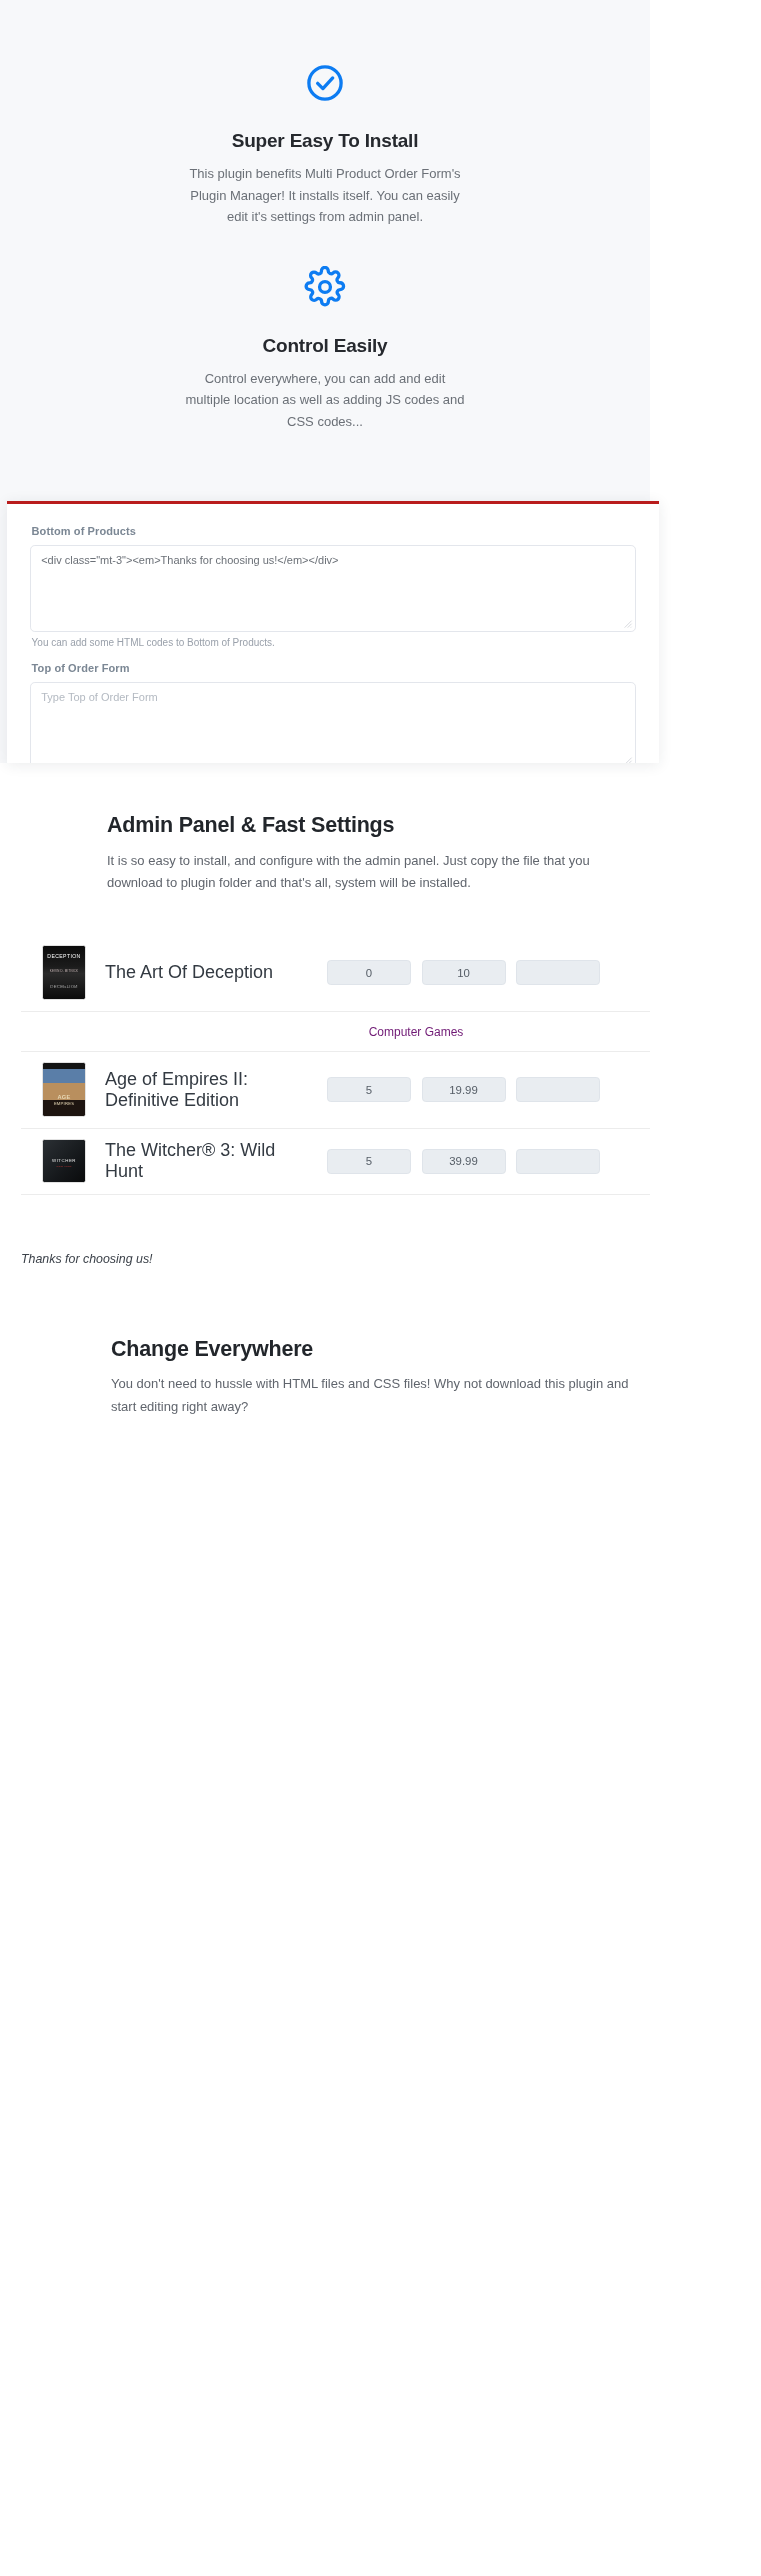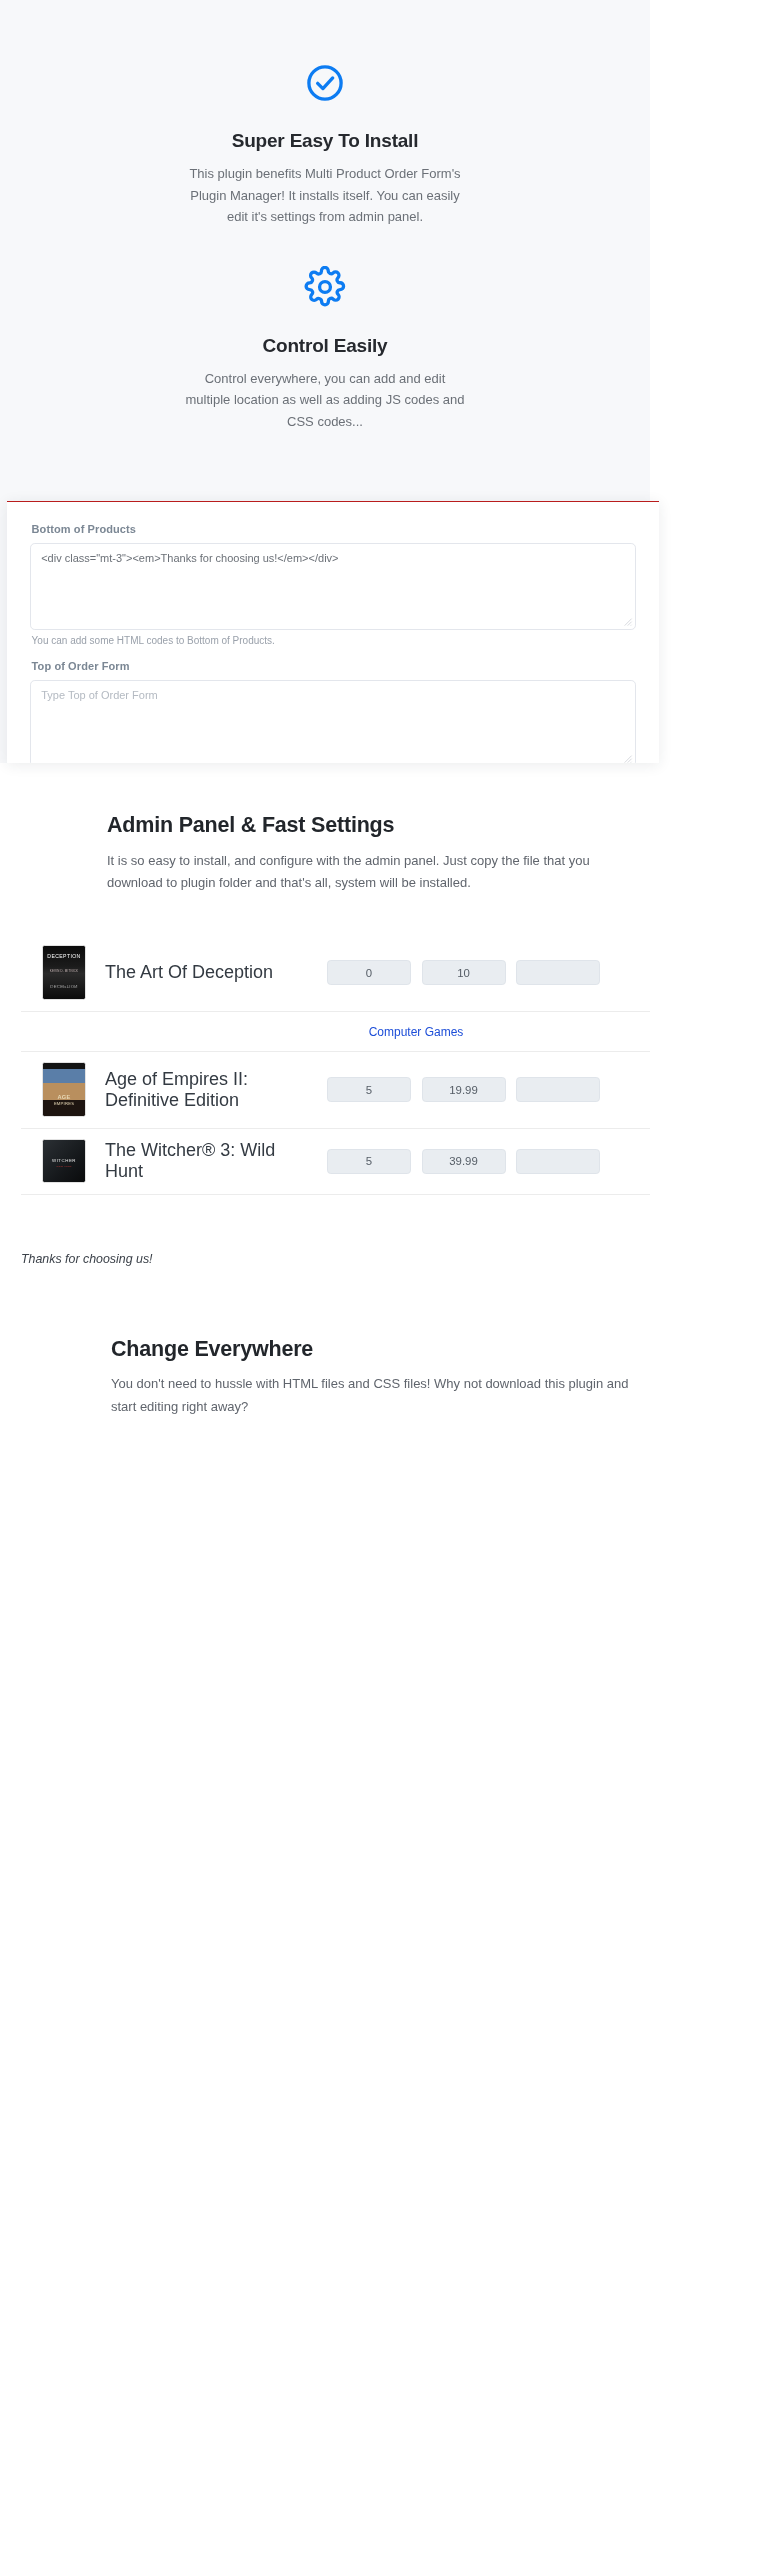--- a/index.html
+++ b/index.html
@@ -56,21 +56,21 @@
   .shot-wrap {
     position: relative;
     background: #f7f8fa;
     padding-bottom: 0;
   }
   .shot-card {
     position: relative;
     margin-left: 6.7px;
     width: 652px;
     background: #ffffff;
-    border-top: 1px solid #b91c1c;
+    border-top: 3px solid #b91c1c;
     box-shadow: 0 1.9px 13.3px rgba(30,40,60,0.09);
     padding: 21px 23px 5.7px 23px;
     overflow: hidden;
     height: 262px;
   }
   .shot-card::after{
     content:"";
     position:absolute; left:0; right:0; bottom:0; height:0;
   }
   .fld-label {
@@ -167,21 +167,21 @@
     display: flex;
     align-items: center;
     justify-content: center;
   }
   .cat-row {
     text-align: center;
     border-bottom: 1px solid #ececec;
     padding: 10.5px 0;
   }
   .cat-row .cat-link {
-    color: #1d4ed8;
+    color: #701a75;
     font-size: 12px;
     text-decoration: none;
     margin-right: 68px;
   }
   .thanks {
     font-style: italic;
     font-size: 12.4px;
     color: #3b4149;
     margin: 57px 0 0 21px;
   }

